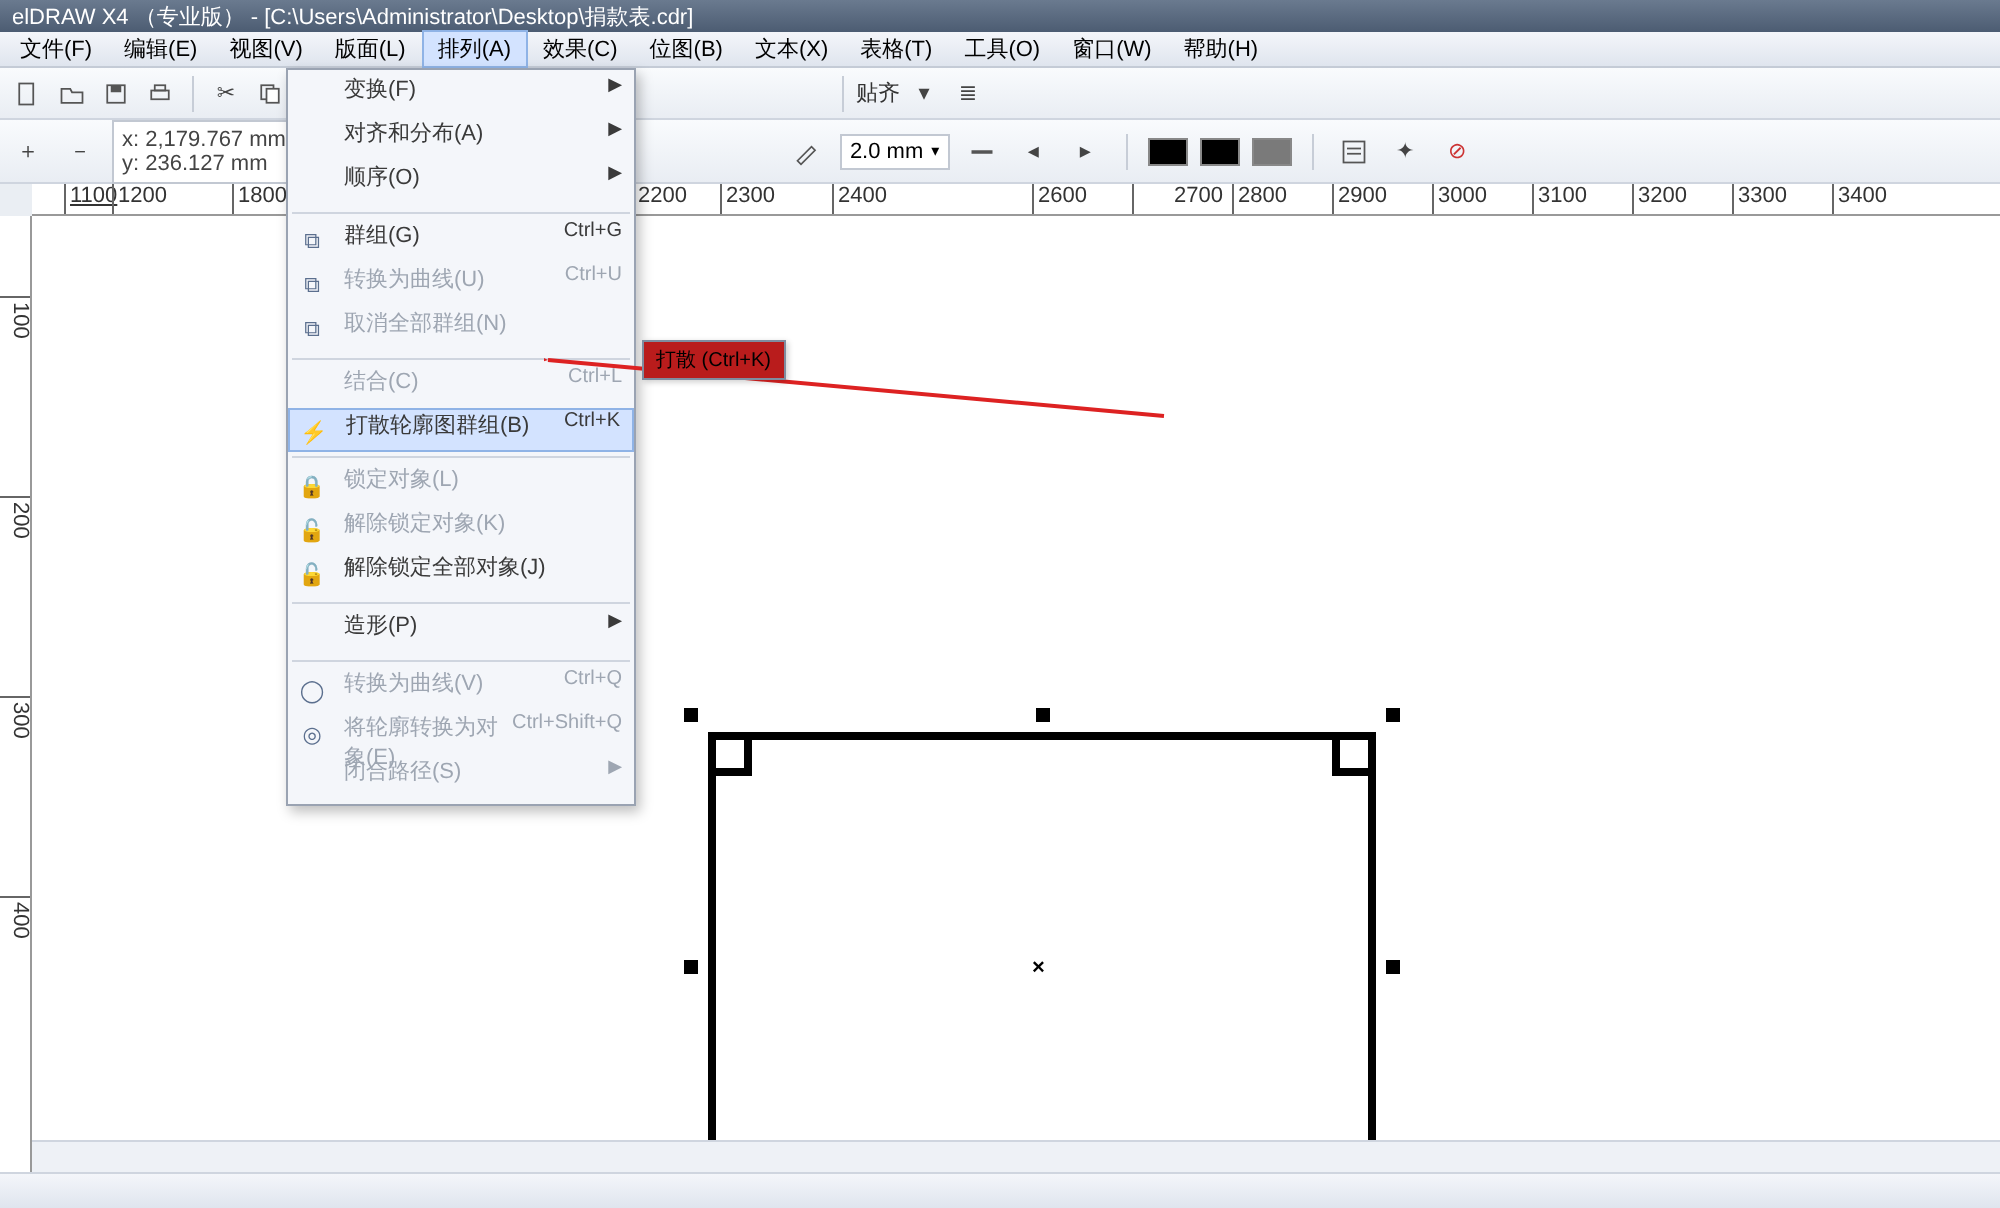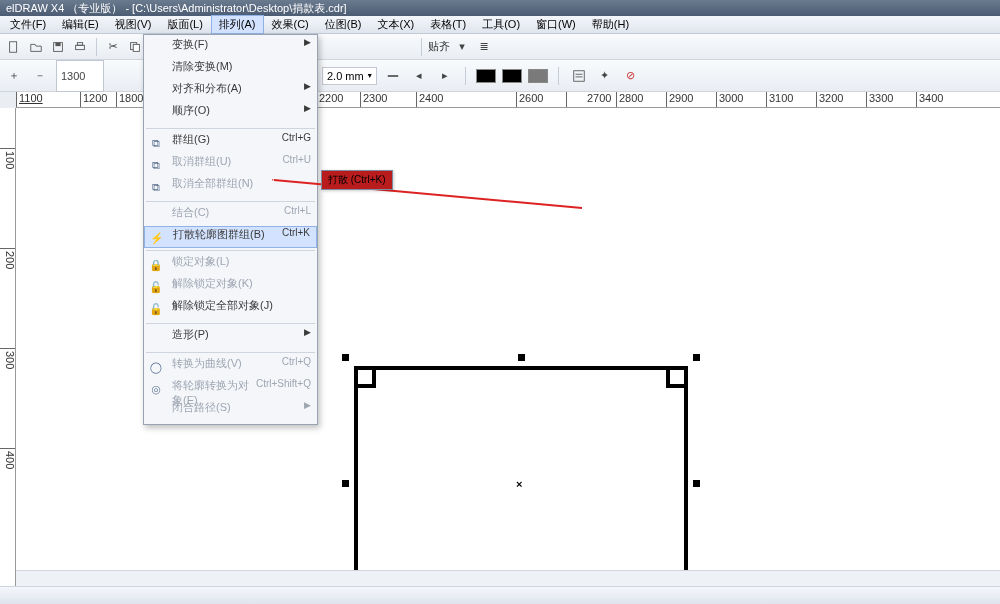--- a/index.html
+++ b/index.html
@@ -115,20 +115,24 @@
   <span style="flex:0 0 180px"></span>
   <span class="sep"></span>
   <span class="label-text">贴齐</span>
   <span class="tbtn">▾</span>
   <span class="tbtn">≣</span>
 </div>
 
 <div class="toolbar2">
   <span class="tbtn">＋</span>
   <span class="tbtn">－</span>
+  <div class="coord-box">
+    <span>x: 2,179.767 mm</span>
+    <span>y: 236.127 mm</span>
+  </div>
   <div class="coord-box" style="min-width:48px">
     <span>1300</span>
   </div>
   <span style="flex:0 0 180px"></span>
   <span class="tbtn">
       <svg viewBox="0 0 16 16">
         <path d="M2 13l8-8 2 2-8 8z" fill="none" stroke="#555"></path>
       </svg>
     </span>
   <div class="stroke-combo">
@@ -152,22 +156,22 @@
         <rect x="2" y="2" width="12" height="12" fill="none" stroke="#555"></rect>
         <line x1="4" y1="6" x2="12" y2="6" stroke="#555"></line>
         <line x1="4" y1="9" x2="12" y2="9" stroke="#555"></line>
       </svg>
     </span>
   <span class="tbtn">✦</span>
   <span class="tbtn" style="color:#c33">⊘</span>
 </div>
 
 <div class="ruler-h" id="rulerH">
-    <div class="tick" style="left: 0px; text-decoration: underline;">1100</div>
-    <div class="tick" style="left: 64px; text-align: center;">1200</div>
+    <div class="tick" style="left: 16px; text-decoration: underline;">1100</div>
+    <div class="tick" style="left: 40px; text-align: center;">1200</div>
     <div class="tick" style="left: 100px;">1800</div>
     <div class="tick" style="left: 150px;">1900</div>
     <div class="tick" style="left: 200px;">2000</div>
     <div class="tick" style="left: 250px;">2100</div>
     <div class="tick" style="left: 300px;">2200</div>
     <div class="tick" style="left: 344px;">2300</div>
     <div class="tick" style="left: 400px;">2400</div>
     <div class="tick" style="left: 450px; margin-top: 36px;">2500</div>
     <div class="tick" style="left: 500px;">2600</div>
     <div class="tick" style="left: 550px; padding-left: 20px;">2700</div>
@@ -204,39 +208,36 @@
     <div class="center-x">×</div>
   </div>
 </div>
 
 <div class="dropdown">
   <div class="dd-item">
       <span>变换(F)</span>
       <span class="arrow">▶</span>
     </div>
   <div class="dd-item">
-      <span>清除变换(M)</span>
-    </div>
-  <div class="dd-item">
       <span>对齐和分布(A)</span>
       <span class="arrow">▶</span>
     </div>
   <div class="dd-item">
       <span>顺序(O)</span>
       <span class="arrow">▶</span>
     </div>
   <div class="dd-sep"></div>
   <div class="dd-item">
       <span class="dd-icon">⧉</span>
       <span>群组(G)</span>
       <span class="sc">Ctrl+G</span>
     </div>
   <div class="dd-item disabled">
       <span class="dd-icon">⧉</span>
-      <span>取消群组(U)</span>
+      <span>转换为曲线(U)</span>
       <span class="sc">Ctrl+U</span>
     </div>
   <div class="dd-item disabled">
       <span class="dd-icon">⧉</span>
       <span>取消全部群组(N)</span>
     </div>
   <div class="dd-sep"></div>
   <div class="dd-item disabled">
       <span>结合(C)</span>
       <span class="sc">Ctrl+L</span>

